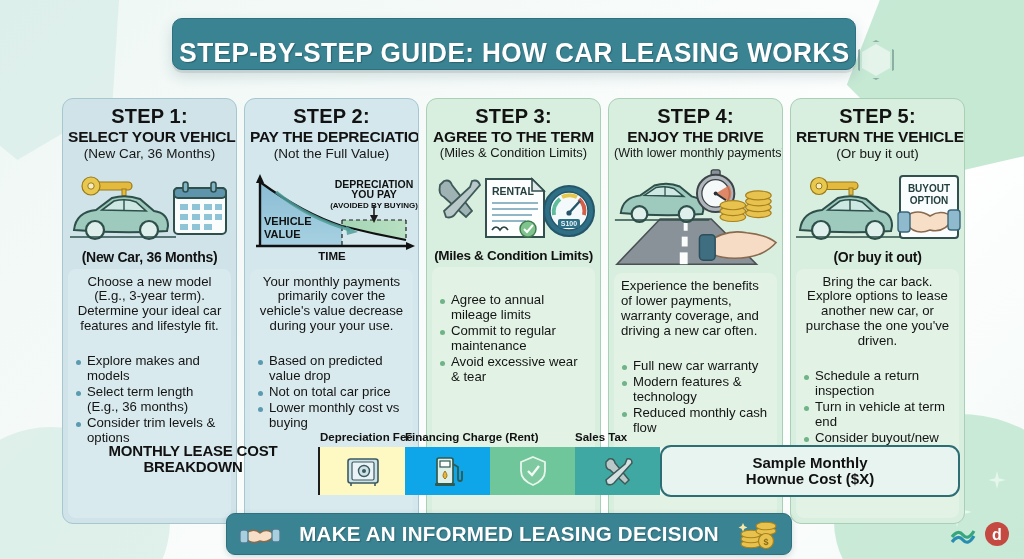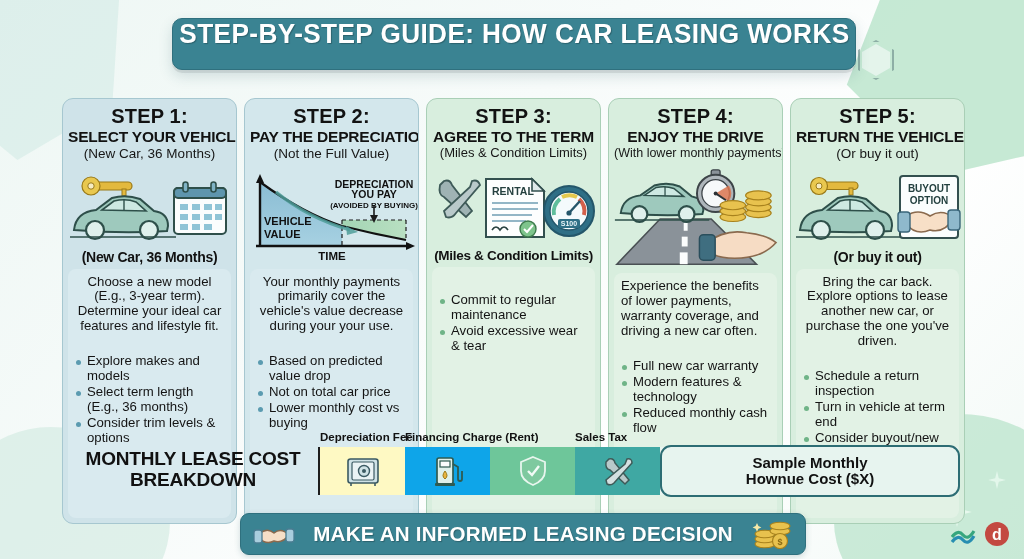--- a/index.html
+++ b/index.html
@@ -79,21 +79,21 @@
   .sparkle.s1 { bottom: 32px; right: 52px; }
   .sparkle.s2 { bottom: 70px; right: 18px; width: 18px; height: 18px; opacity:.8;}
 
   
   #title-banner {
     position: absolute;
     top: 18px; left: 172px;
     width: 684px; height: 52px;
     background: #3a8392;
     border-radius: 10px;
-    display: flex; align-items: flex-start; justify-content: center;
+    display: flex; align-items: flex-end; justify-content: center;
     box-shadow: 0 3px 0 rgba(0,0,0,.08), 0 6px 14px rgba(40,90,100,.18);
     border: 1px solid #2f707e;
   }
   #title-banner .t {
     color: #ffffff;
     font-size: 27px;
     font-weight: bold;
     letter-spacing: .4px;
     text-shadow: 1px 1px 1px rgba(0,0,0,.25);
     transform: scaleX(.97);
@@ -198,24 +198,24 @@
   .dep-chart { width: 172px; height: 92px; display:block; }
 
   
   #breakdown {
     position: absolute;
     left: 62px; bottom: 58px;
     width: 900px; height: 66px;
   }
   #breakdown-title {
     position: absolute;
-    left: 6px; top: 14px;
+    left: 6px; top: 8px;
     width: 250px;
     text-align: center;
-    font-size: 19px; font-weight: bold;
+    font-size: 15px; font-weight: bold;
     color: #111;
     line-height: 1.08;
     letter-spacing: -.2px;
   }
   #cost-bar {
     position: absolute;
     left: 256px; top: 12px;
     width: 640px; height: 48px;
     display: flex;
     border-left: 2px solid #1d1d1d;
@@ -244,21 +244,21 @@
     border-radius: 11px;
     display: flex; align-items: center; justify-content: center;
     text-align: center;
     font-size: 15px; font-weight: bold; color: #111;
     line-height: 1.1;
   }
 
   
   #footer-banner {
     position: absolute;
-    left: 240px; bottom: 4px;
+    left: 226px; bottom: 4px;
     width: 566px; height: 42px;
     background: #3a8392;
     border-radius: 9px;
     display: flex; align-items: center; justify-content: center;
     gap: 14px;
     border: 1px solid #2f707e;
     box-shadow: 0 2px 6px rgba(40,90,100,.2);
   }
   #footer-banner .f {
     color: #fff;
@@ -451,20 +451,21 @@
             <line x1="141" y1="46" x2="152" y2="34" stroke="#24566a" stroke-width="2.4"></line>
             <circle cx="141" cy="46" r="2.6" fill="#24566a"></circle>
             <rect x="130" y="52" width="22" height="9" rx="2" fill="#2f6f86"></rect>
             <text x="141" y="59" text-anchor="middle" font-family="Liberation Sans, sans-serif" font-size="7" font-weight="bold" fill="#e8f4f7">S100</text>
           </g>
         </svg>
       </div>
       <div class="step-caption" style="font-size:13.5px">(Miles &amp; Condition Limits)</div>
       <div class="step-body">
         <ul class="step-list">
+          <li>Agree to annual mileage limits</li>
           <li>Commit to regular maintenance</li>
           <li>Avoid excessive wear &amp; tear</li>
         </ul>
       </div>
     </div>
 
     <div class="step green">
       <div class="step-head">
         <div class="step-num">STEP 4:</div>
         <div class="step-title">ENJOY THE DRIVE</div>

